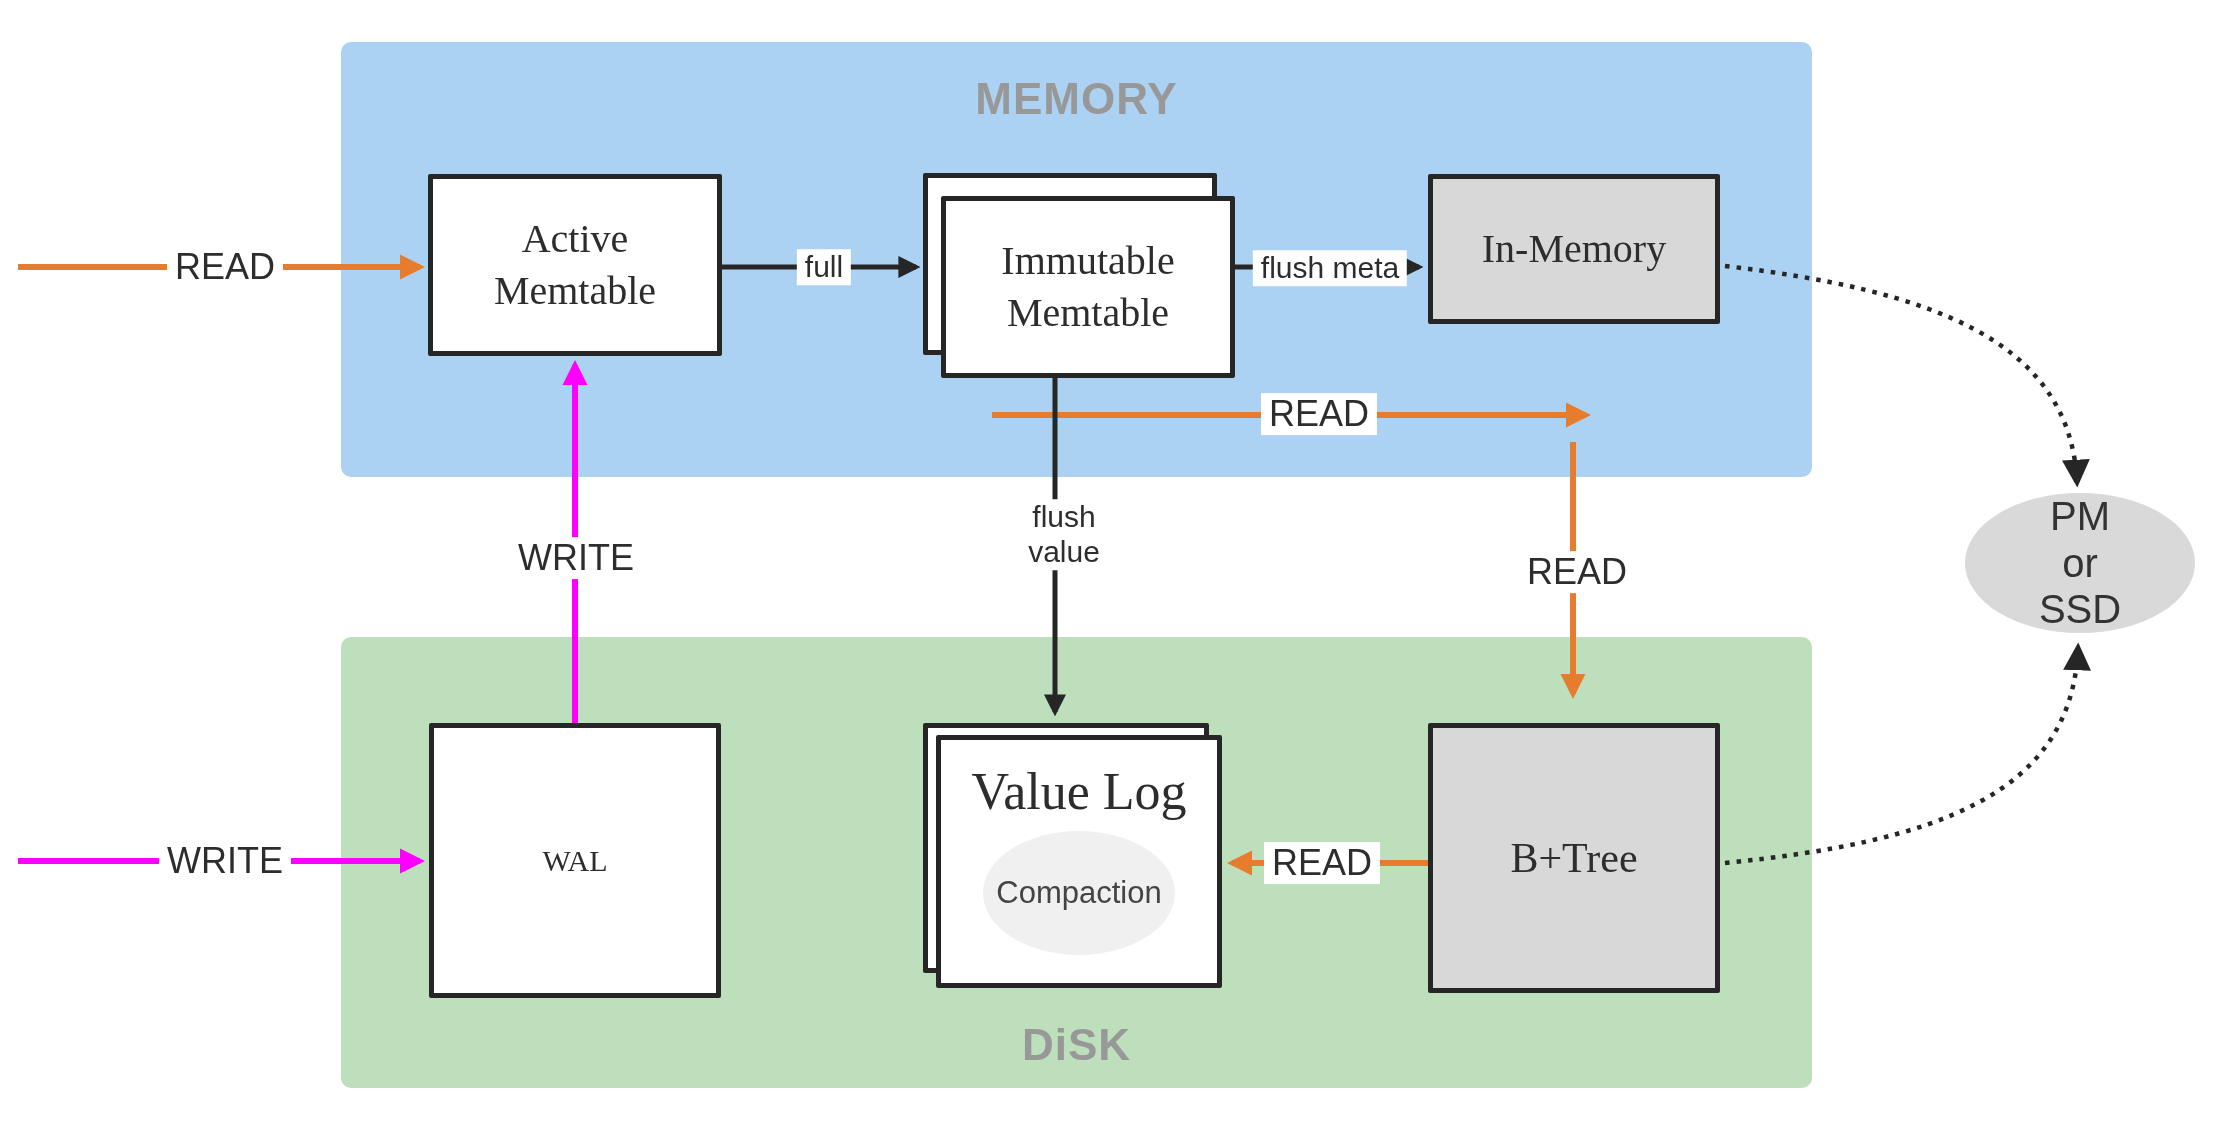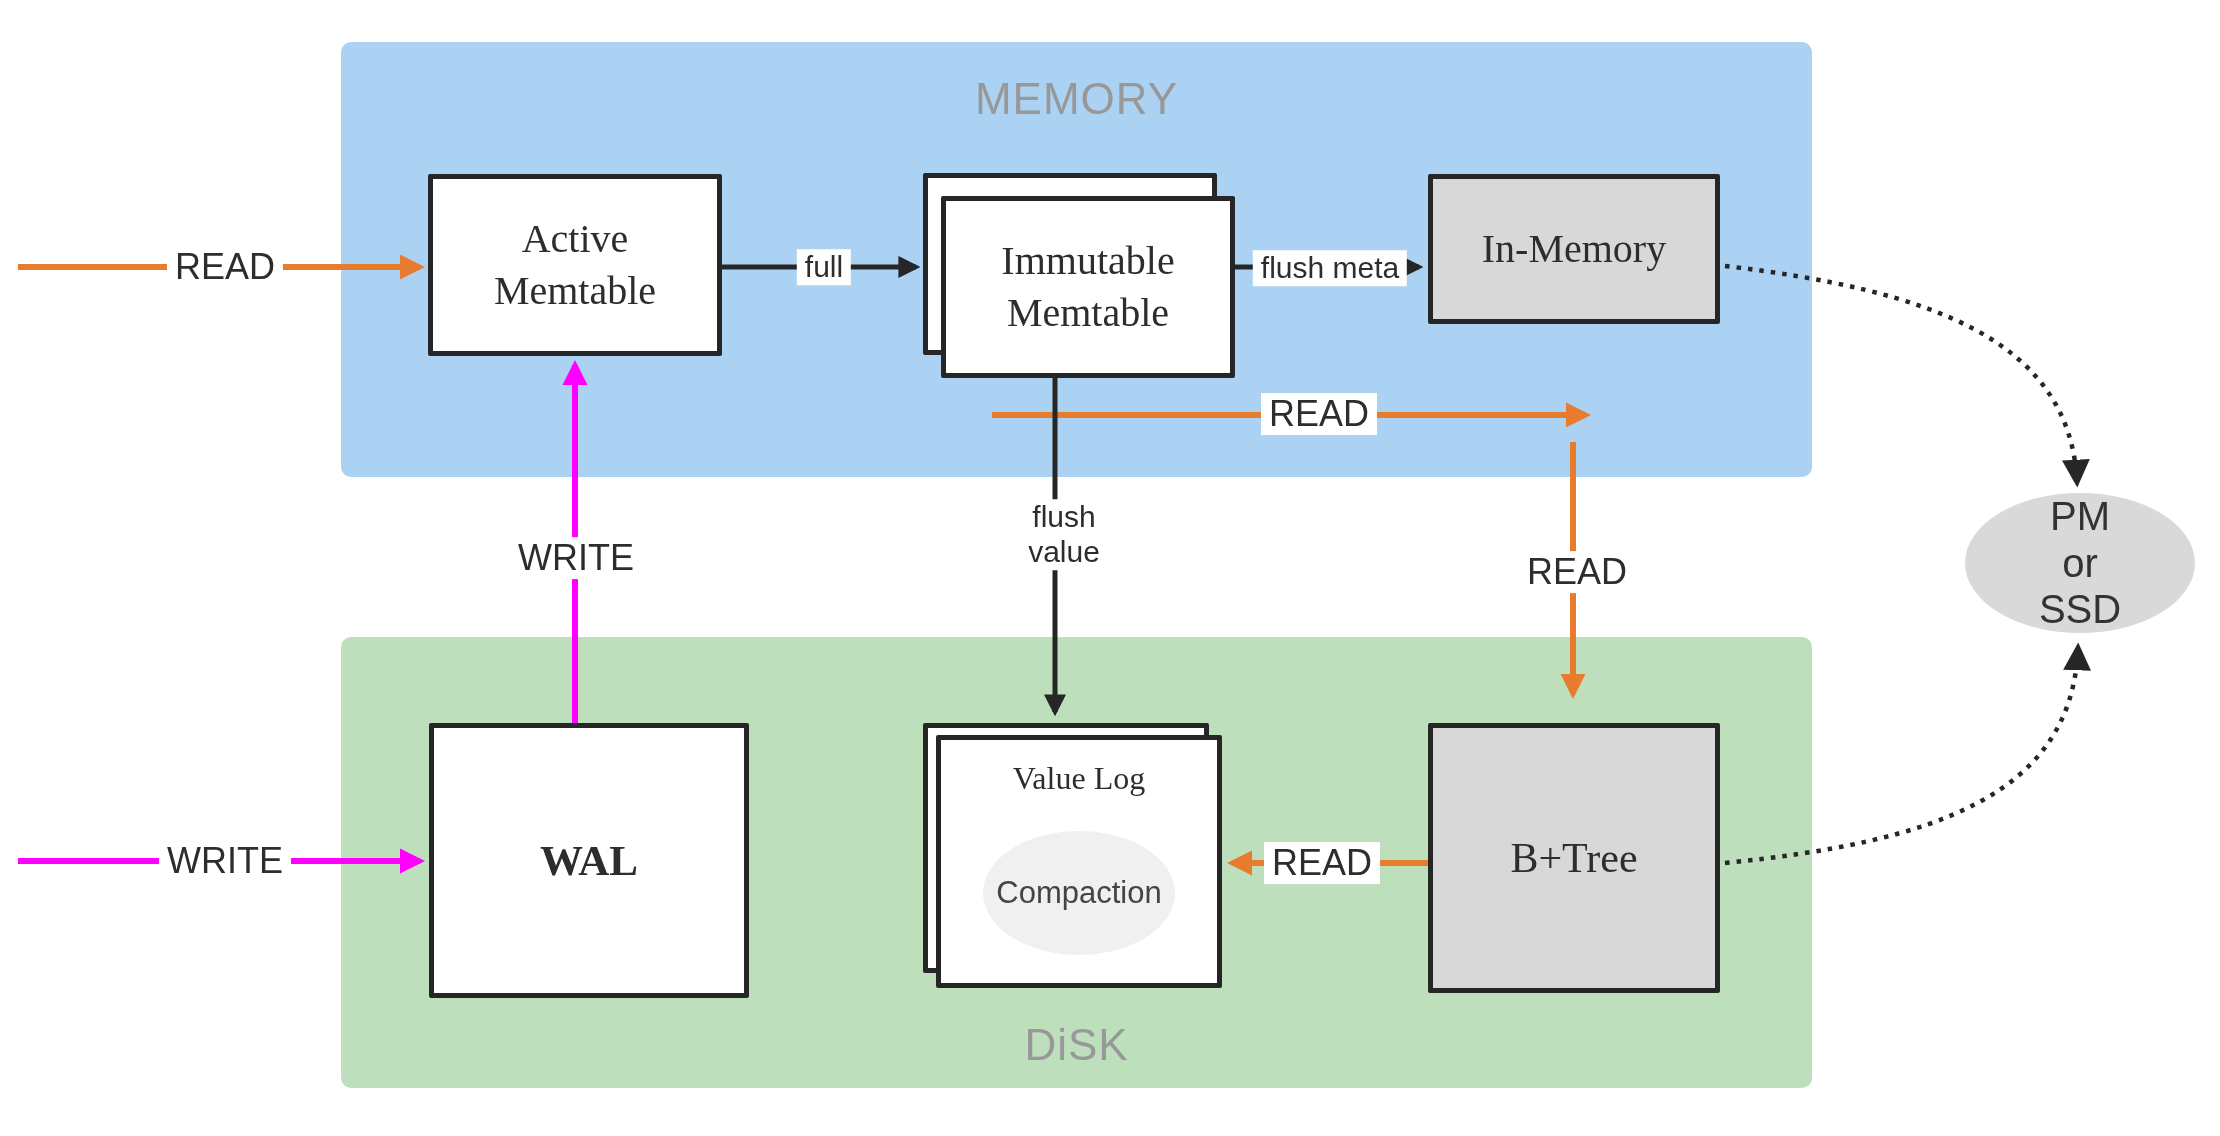--- a/index.html
+++ b/index.html
@@ -5,21 +5,21 @@
   html,body{margin:0;padding:0;background:#ffffff;}
   .canvas{
     position:relative;width:2220px;height:1136px;background:#ffffff;overflow:hidden;
     font-family:"Liberation Sans", sans-serif;
   }
   .region{position:absolute;border-radius:10px;}
   .region.memory{left:341px;top:42px;width:1471px;height:435px;background:var(--memory-bg);}
   .region.disk{left:341px;top:637px;width:1471px;height:451px;background:var(--disk-bg);}
   .region-label{
     position:absolute;left:0;width:100%;text-align:center;
-    font-size:44px;color:var(--region-label);letter-spacing:1px;font-weight:400;
+    font-size:44px;color:var(--region-label);letter-spacing:1px;font-weight:700;
   }
   .region.memory .region-label{top:32px;}
   .region.disk .region-label{bottom:18px;}
 
   .node{
     position:absolute;background:#ffffff;border:5px solid var(--line-black);border-radius:2px;
     display:flex;align-items:center;justify-content:center;flex-direction:column;
     font-family:"Liberation Serif", serif;font-size:40px;color:var(--text-dark);
     line-height:1.3;text-align:center;box-sizing:border-box;
   }
@@ -47,21 +47,21 @@
     position:absolute;border-radius:50%;
     display:flex;align-items:center;justify-content:center;flex-direction:column;text-align:center;
   }
   .ellipse.pm{left:1965px;top:493px;width:230px;height:140px;background:var(--ellipse-gray);
     color:#333;font-size:40px;line-height:1.17;}
   .ellipse.compaction{left:983px;top:831px;width:192px;height:124px;background:var(--compaction-gray);
     color:#444;font-size:31px;}
 
   .valuelog-title{
     position:absolute;left:0;top:18px;width:100%;text-align:center;
-    font-family:"Liberation Serif", serif;font-size:32px;color:var(--text-dark);
+    font-family:"Liberation Serif", serif;font-size:52px;color:var(--text-dark);
   }
 </style>
 </head>
 <body>
 
 <div class="canvas">
 
   <div class="region memory">
     <div class="region-label">MEMORY</div>
   </div>
@@ -109,21 +109,21 @@
   <div class="node back" style="left:923px;top:173px;width:294px;height:182px;"></div>
   <div class="node" style="left:941px;top:196px;width:294px;height:182px;">
     <span>Immutable</span>
     <span>Memtable</span>
   </div>
 
   <div class="node gray" style="left:1428px;top:174px;width:292px;height:150px;">
     <span>In-Memory</span>
   </div>
 
-  <div class="node" style="left:429px;top:723px;width:320px;height:275px;font-size:43px;font-weight:bold;">
+  <div class="node" style="left:429px;top:723px;width:292px;height:275px;font-size:30px;">
     <span>WAL</span>
   </div>
 
   <div class="node back" style="left:923px;top:723px;width:286px;height:250px;"></div>
   <div class="node" style="left:936px;top:735px;width:286px;height:253px;">
     <div class="valuelog-title">Value Log</div>
   </div>
   <div class="ellipse compaction">
     <span>Compaction</span>
   </div>

